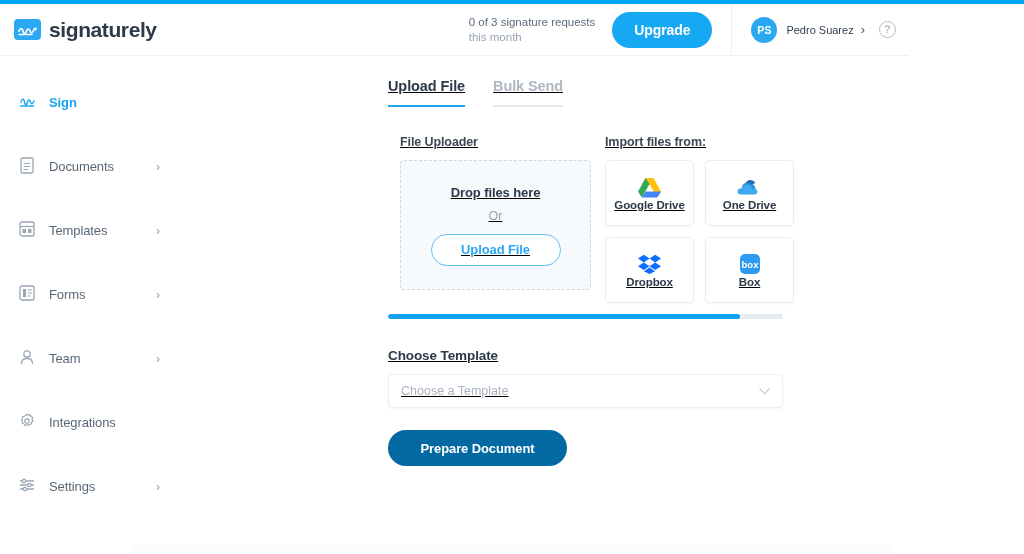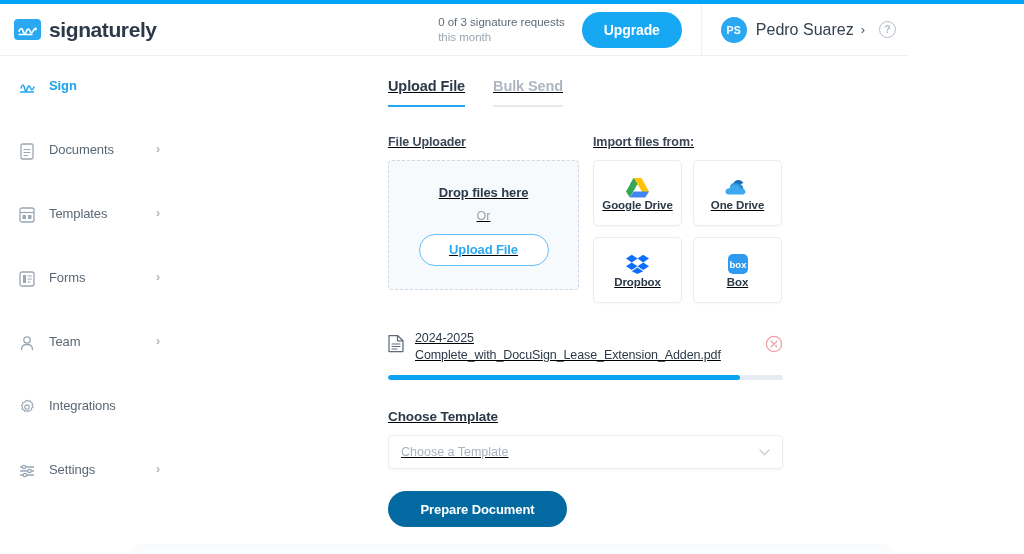--- a/index.html
+++ b/index.html
@@ -78,37 +78,37 @@
     margin-right: 13px;
   }
   .avatar {
     width: 26px; height: 26px; border-radius: 50%;
     background: #2aa8f2; color: #fff;
     font-size: 10.5px; font-weight: bold;
     display: flex; align-items: center; justify-content: center;
     letter-spacing: 0.2px;
   }
   .user-name {
-    font-size: 16px; color: #34414f; font-weight: normal;
+    font-size: 11px; color: #34414f; font-weight: normal;
   }
   .chev-right { color: #4b5866; font-size: 13px; margin-left: -2px; }
   .help-icon {
     width: 17px; height: 17px; border-radius: 50%;
     border: 1.3px solid #b3bcc6; color: #b3bcc6;
     font-size: 10.5px; line-height: 14px; text-align: center;
     margin-left: 5px; font-weight: bold;
   }
 
   
   .sidebar {
     position: absolute; top: 78px; left: 0;
     width: 180px;
   }
   .nav-item {
-    display: flex; align-items: flex-start;
+    display: flex; align-items: flex-end;
     height: 32px; margin-bottom: 0;
     padding: 0 20px 0 18px;
     cursor: pointer;
   }
   .nav-spacer { height: 32px; }
   .nav-ico {
     width: 18px; height: 18px; flex: none;
     display: flex; align-items: center; justify-content: center;
     margin-right: 13px;
     color: #9aa7b4;
@@ -137,21 +137,21 @@
   }
   .tab.active { color: #2c3949; border-bottom: 2.5px solid #21a7f2; }
   .tab.inactive { color: #aeb7c1; border-bottom: 2.5px solid #e3e8ec; }
 
   .section-title {
     font-size: 12.5px; font-weight: bold; color: #3c4756;
     letter-spacing: -0.1px;
   }
 
   .upload-row {
-    display: flex; margin-top: 28px; gap: 14px;
+    display: flex; margin-top: 28px; gap: 14px; justify-content: center;
   }
   .col-left { width: 191px; }
   .col-right { width: 191px; }
 
   .dropzone {
     margin-top: 11px;
     width: 191px; height: 130px;
     border: 1.5px dashed #cfd8e0;
     border-radius: 4px;
     background: #f7fafc;
@@ -447,39 +447,20 @@
               </svg>
             </span>
             <span class="lbl">Box</span>
           </div>
 
         </div>
       </div>
     </div>
 
     
-    <div class="file-row">
-      <span class="file-doc-icon">
-        <svg width="16" height="19" viewBox="0 0 16 19">
-          <path d="M1 1.5 h8.5 L15 6.8 V17.5 H1 Z" stroke="#5f6b7a" stroke-width="1.25" fill="none" stroke-linejoin="round"></path>
-          <path d="M9.5 1.5 V6.8 H15" stroke="#5f6b7a" stroke-width="1.25" fill="none" stroke-linejoin="round"></path>
-          <path d="M4 10 h8 M4 12.5 h8 M4 15 h5" stroke="#5f6b7a" stroke-width="1.05" stroke-linecap="round"></path>
-        </svg>
-      </span>
-      <div class="file-name">
-        <div>2024-2025</div>
-        <div>Complete_with_DocuSign_Lease_Extension_Adden.pdf</div>
-      </div>
-      <span class="remove-file">
-        <svg width="18" height="18" viewBox="0 0 18 18">
-          <circle cx="9" cy="9" r="7.6" stroke="#f4a0a0" stroke-width="1.3" fill="none"></circle>
-          <path d="M6.2 6.2 L11.8 11.8 M11.8 6.2 L6.2 11.8" stroke="#f4a0a0" stroke-width="1.3" stroke-linecap="round"></path>
-        </svg>
-      </span>
-    </div>
 
     <div class="progress-track">
       <div class="progress-fill" id="progress-fill" style="width: 89%; background: rgb(14, 162, 240);"></div>
     </div>
 
     
     <div class="choose-title">Choose Template</div>
     <div class="select-box">
       <span class="select-placeholder">Choose a Template</span>
       <span class="select-chev">

